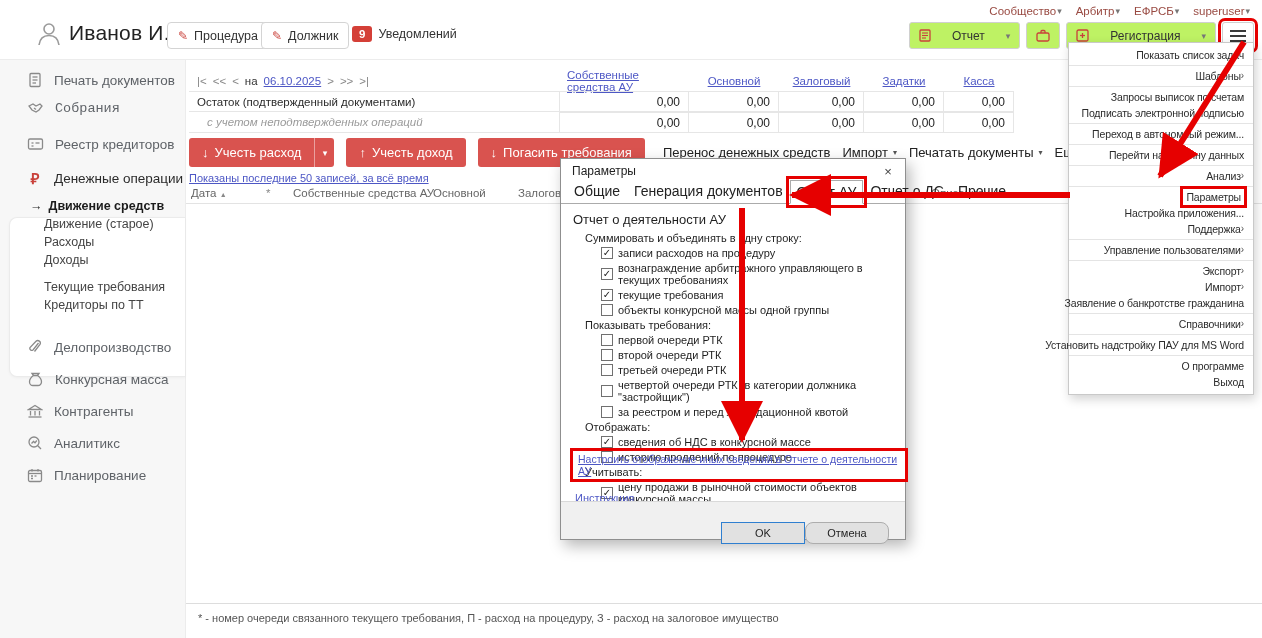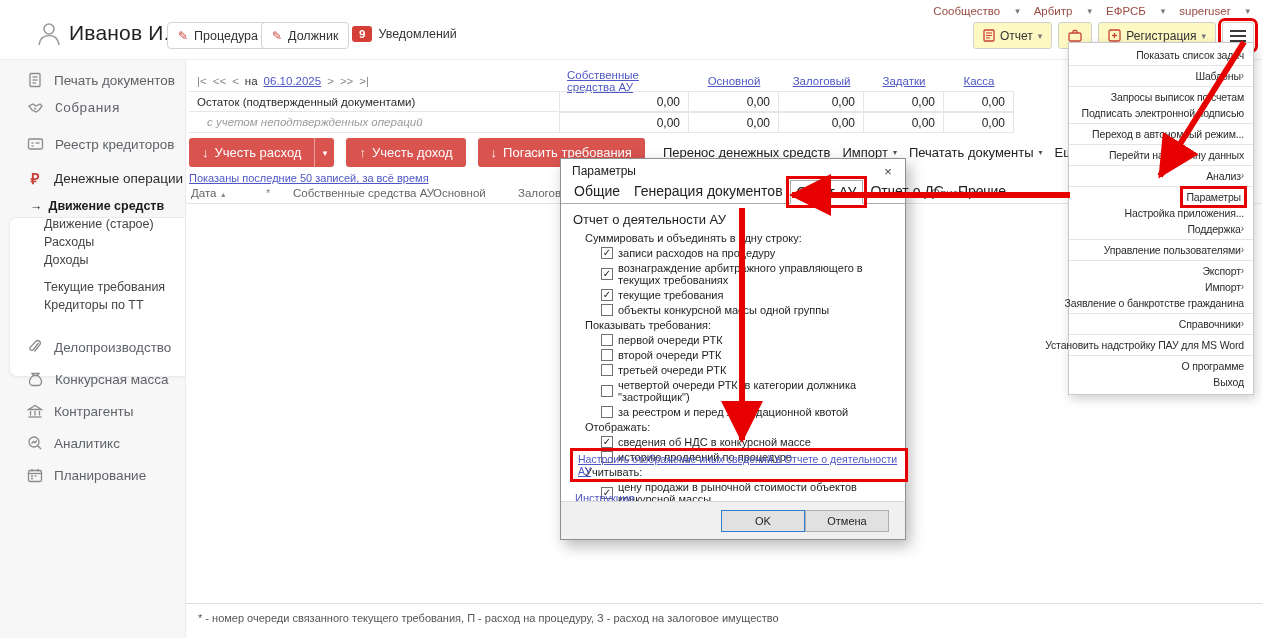--- a/index.html
+++ b/index.html
@@ -14,23 +14,23 @@
   .userblock { position:absolute; left:36px; top:20px; display:flex; align-items:center; gap:7px; }
   .username { font-size:21px; color:#222; letter-spacing:.2px; }
   .chev { font-size:9px; color:#777; }
   .hdr-btn { position:absolute; top:22px; height:27px; display:flex; align-items:center; gap:6px;
     background:#fff; border:1px solid #d4d4d4; border-radius:4px; padding:0 10px; font-size:12.5px; color:#333; cursor:pointer; }
   .pencil { color:#c9413a; font-size:12px; }
   .notif { position:absolute; left:296px; top:26px; display:flex; align-items:center; gap:6px; }
   .notif-badge { background:#d43f37; color:#fff; border-radius:3px; padding:2px 7px; font-size:11.5px; font-weight:bold; }
   .notif-label { font-size:12.5px; color:#333; }
   .top-links { position:absolute; right:12px; top:5px; display:flex; gap:14px; font-size:11.5px; color:#994a42; white-space:nowrap; }
-  .top-links .lnk { display:flex; gap:15px; align-items:center; cursor:pointer; }
+  .top-links .lnk { display:flex; gap:1px; align-items:center; cursor:pointer; }
   .top-btns { position:absolute; right:8px; top:22px; display:flex; gap:6px; align-items:center; }
-  .tb-btn { height:27px; display:flex; align-items:center; gap:5px; background:#fef9c3; border:1px solid #d0d0d0; border-radius:3px; padding:0 9px; font-size:12px; color:#333; cursor:pointer; }
+  .tb-btn { height:27px; display:flex; align-items:center; gap:21px; background:#bef264; border:1px solid #d0d0d0; border-radius:3px; padding:0 9px; font-size:12px; color:#333; cursor:pointer; }
   .burger { width:32px; height:27px; display:flex; flex-direction:column; justify-content:center; gap:3px; align-items:center; background:#fff; border:1px solid #d0d0d0; border-radius:3px; cursor:pointer; }
   .burger i { display:block; width:16px; height:2px; background:#3a3a3a; }
   .red-outline { outline:3px solid #e60000; outline-offset:1px; }
   
   .sidebar { position:absolute; left:0; top:60px; width:185px; height:578px; z-index:2; }
   .side-item { position:absolute; left:0; width:185px; display:flex; align-items:center; gap:11px; padding-left:27px; color:#5f6368; font-size:13.5px; cursor:pointer; height:24px; }
   .side-item svg { flex:0 0 auto; }
   .active-card { position:absolute; left:9px; top:157px; width:176px; height:160px; background:#fff; border:1px solid #ebebeb; border-right:none; border-radius:8px 0 0 8px; box-shadow:0 1px 3px rgba(0,0,0,.04); }
   .sub-item { position:absolute; left:0; width:185px; padding-left:44px; font-size:12.5px; color:#444; cursor:pointer; height:18px; display:flex; align-items:center; }
   .sub-item.current { font-weight:bold; color:#1c1c1c; padding-left:30px; gap:6px; }
@@ -80,23 +80,23 @@
   .dlg-body { position:absolute; left:0; top:45px; width:100%; height:299px; padding:8px 12px; }
   .dlg-h { font-weight:normal; font-size:13px; margin-bottom:5px; }
   .grp { margin-left:12px; margin:3px 0 3px 12px; color:#1f1f1f; }
   .cbrow { display:flex; align-items:center; gap:5px; margin:3px 0 3px 28px; }
   .cb { width:12px; height:12px; border:1px solid #707070; background:#fff; display:flex; align-items:center; justify-content:center; font-size:10px; color:#1a1a1a; cursor:pointer; flex:0 0 auto; }
   .cb span { position:relative; top:-1px; }
   .dlg-link { position:absolute; left:12px; top:292px; }
   .link-box { display:inline-block; outline:3px solid #e60000; outline-offset:0; padding:2px 5px; }
   .dlg-instr { position:absolute; left:14px; top:333px; }
   .dlg-footer { position:absolute; left:0; bottom:0; width:100%; height:38px; background:#f0f0f0; border-top:1px solid #d9d9d9; }
-  .dbtn { position:absolute; top:8px; width:84px; height:22px; background:#e1e1e1; border:1px solid #adadad; font-size:11px; font-family:inherit; color:#1f1f1f; cursor:pointer; }
+  .dbtn { position:absolute; top:20px; width:84px; height:22px; background:#e1e1e1; border:1px solid #adadad; font-size:11px; font-family:inherit; color:#1f1f1f; cursor:pointer; }
   .dbtn.ok { right:100px; border:1px solid #2f7fd0; }
-  .dbtn.cancel { right:16px; }
+  .dbtn.cancel { right:16px;border-radius:8px; }
   
   .overlay { position:absolute; left:0; top:0; width:1262px; height:638px; z-index:100; pointer-events:none; }
   .ic-gray { stroke:#8a8a8a; fill:none; stroke-width:1.3; }
 </style>
 </head>
 <body>
 
 <div class="topbar">
   <div class="userblock">
     <svg width="26" height="26" viewBox="0 0 26 26">

